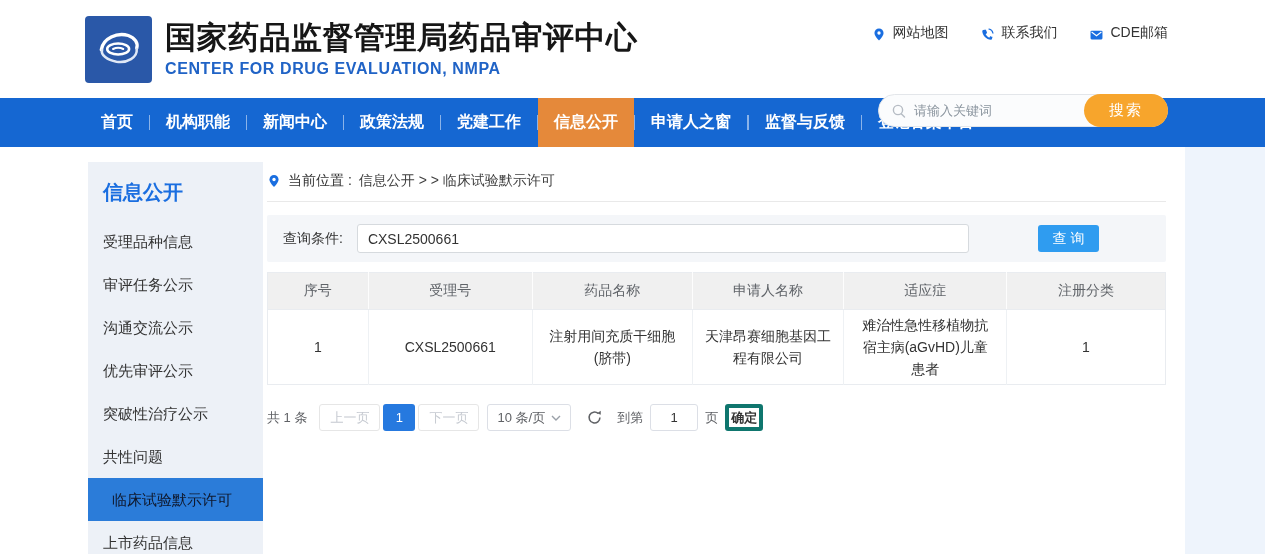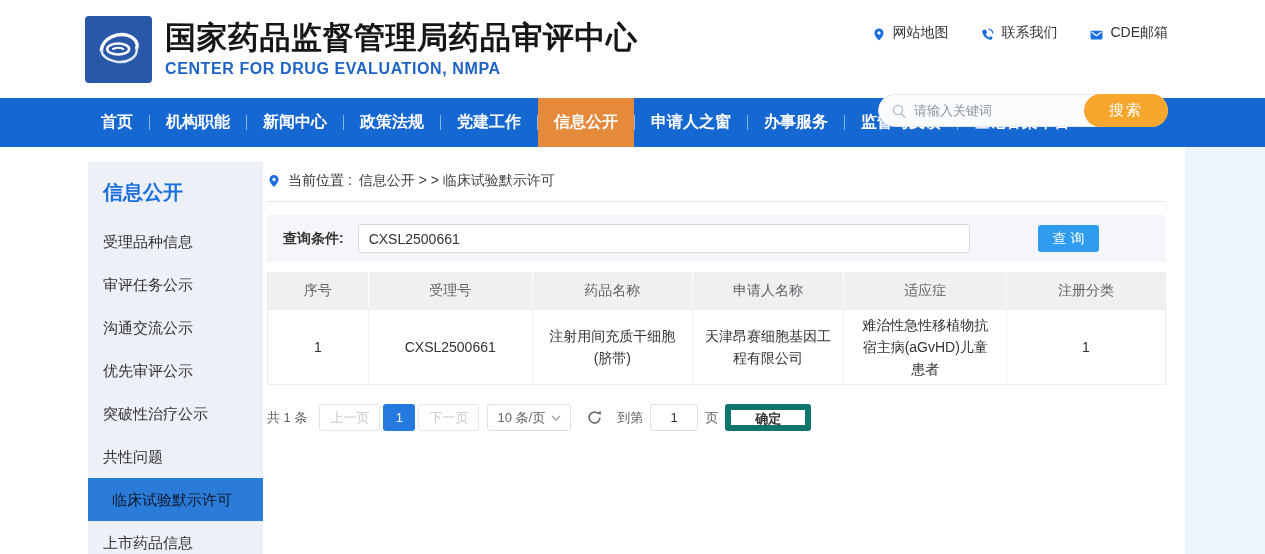--- a/index.html
+++ b/index.html
@@ -31,39 +31,39 @@
   .sidebar-title { padding:17px 0 0 15px; font-size:20px; font-weight:bold; color:#1a6ee0; }
   .side-list { list-style:none; margin-top:14px; }
   .side-item { height:43px; line-height:43px; padding-left:15px; font-size:15px; color:#333; cursor:pointer; }
   .side-item.active { background:#2b7cd9; color:#0f172a;padding-left:24px; }
 
   .content { margin-left:4px; width:899px; flex:none; }
   .breadcrumb { display:flex; align-items:center; gap:7px; padding-top:25px; padding-bottom:11px; border-bottom:1px solid #e9e9e9; font-size:14px; color:#333; }
   .crumb-path { color:#404040; }
 
   .query-bar { position:relative; margin-top:13px; height:47px; background:#f4f6f9; border-radius:2px; display:flex; align-items:center; }
-  .query-label { margin-left:16px; font-size:14px; font-weight:bold; color:#333; }
+  .query-label { margin-left:16px; font-size:14px; font-weight:normal; color:#333; }
   .query-input { margin-left:14px; width:612px; height:29px; border:1px solid #d6dade; border-radius:3px; padding:0 10px; font-size:14px; color:#333; background:#fff; outline:none; font-family:inherit; }
   .query-btn { position:absolute; right:67px; top:10px; width:61px; height:27px; background:#2f9cf0; border:none; border-radius:3px; color:#fff; font-size:14px; letter-spacing:4px; text-indent:4px; cursor:pointer; font-family:inherit; }
 
   table.results { margin-top:10px; width:899px; border-collapse:collapse; border:1px solid #e9ecf0; font-size:14px; table-layout:fixed; }
   .results th { height:37px; background:#f0f0f0; color:#5f6368; font-weight:normal; border-right:1px solid #fdfdfd; border-bottom:1px solid #e9ecf0; }
   .results th:last-child { border-right:none; }
   .results td { height:52px; padding:4px 12px; border-right:1px solid #eef1f4; text-align:center; color:#333; line-height:22px; vertical-align:middle; }
   .results td:last-child { border-right:none; }
 
   .pagination { margin-top:19px; display:flex; align-items:center; font-size:13px; color:#606266; }
   .pg-total { margin-right:12px; }
   .pg-btn { height:27px; line-height:25px; padding:0 10px; background:#fff; border:1px solid #e6e6e6; border-radius:3px; color:#c6cad1; font-size:13px; cursor:default; font-family:inherit; }
   .pg-num { width:32px; height:27px; margin:0 3px; background:#2679df; border:none; border-radius:3px; color:#fff; font-size:13px; cursor:pointer; font-family:inherit; }
   .pg-size { margin-left:8px; height:27px; padding:0 9px; border:1px solid #dcdfe6; border-radius:3px; background:#fff; display:flex; align-items:center; gap:6px; color:#606266; cursor:pointer;text-align:center; }
   .pg-refresh { margin-left:15px; display:flex; align-items:center; cursor:pointer; }
   .pg-goto-label { margin-left:14px; }
   .pg-goto { margin:0 7px; width:48px; height:27px; border:1px solid #dcdfe6; border-radius:3px; text-align:center; font-size:13px; color:#333; outline:none; font-family:inherit; }
-  .pg-confirm { margin-left:7px; height:27px; padding:0 24px; background:#fff; border:6px solid #0f766e; border-radius:3px; color:#333; font-size:13px; font-weight:bold; cursor:pointer; font-family:inherit; }
+  .pg-confirm { margin-left:7px; height:27px; padding:0 2px; background:#fff; border:4px solid #0f766e; border-radius:3px; color:#333; font-size:13px; font-weight:bold; cursor:pointer; font-family:inherit; }
 </style>
 </head>
 <body>
 
 <div>
 
   <header class="header">
     <div class="logo">
       <svg width="54" height="54" viewBox="0 0 64 64">
         <g fill="none" stroke="#ffffff" stroke-linecap="round">
@@ -121,21 +121,20 @@
     <div class="nav-item">新闻中心</div>
     <span class="nav-sep"></span>
     <div class="nav-item">政策法规</div>
     <span class="nav-sep"></span>
     <div class="nav-item">党建工作</div>
     <span class="nav-sep"></span>
     <div class="nav-item active">信息公开</div>
     <span class="nav-sep"></span>
     <div class="nav-item">申请人之窗</div>
     <span class="nav-sep"></span>
-    <div class="nav-item">办事服务</div>
     <span class="nav-sep"></span>
     <div class="nav-item">监督与反馈</div>
     <span class="nav-sep"></span>
     <div class="nav-item">登记备案平台</div>
   </nav>
 
   <div class="main-wrap">
 
     <aside class="sidebar">
       <div class="sidebar-title">信息公开</div>

